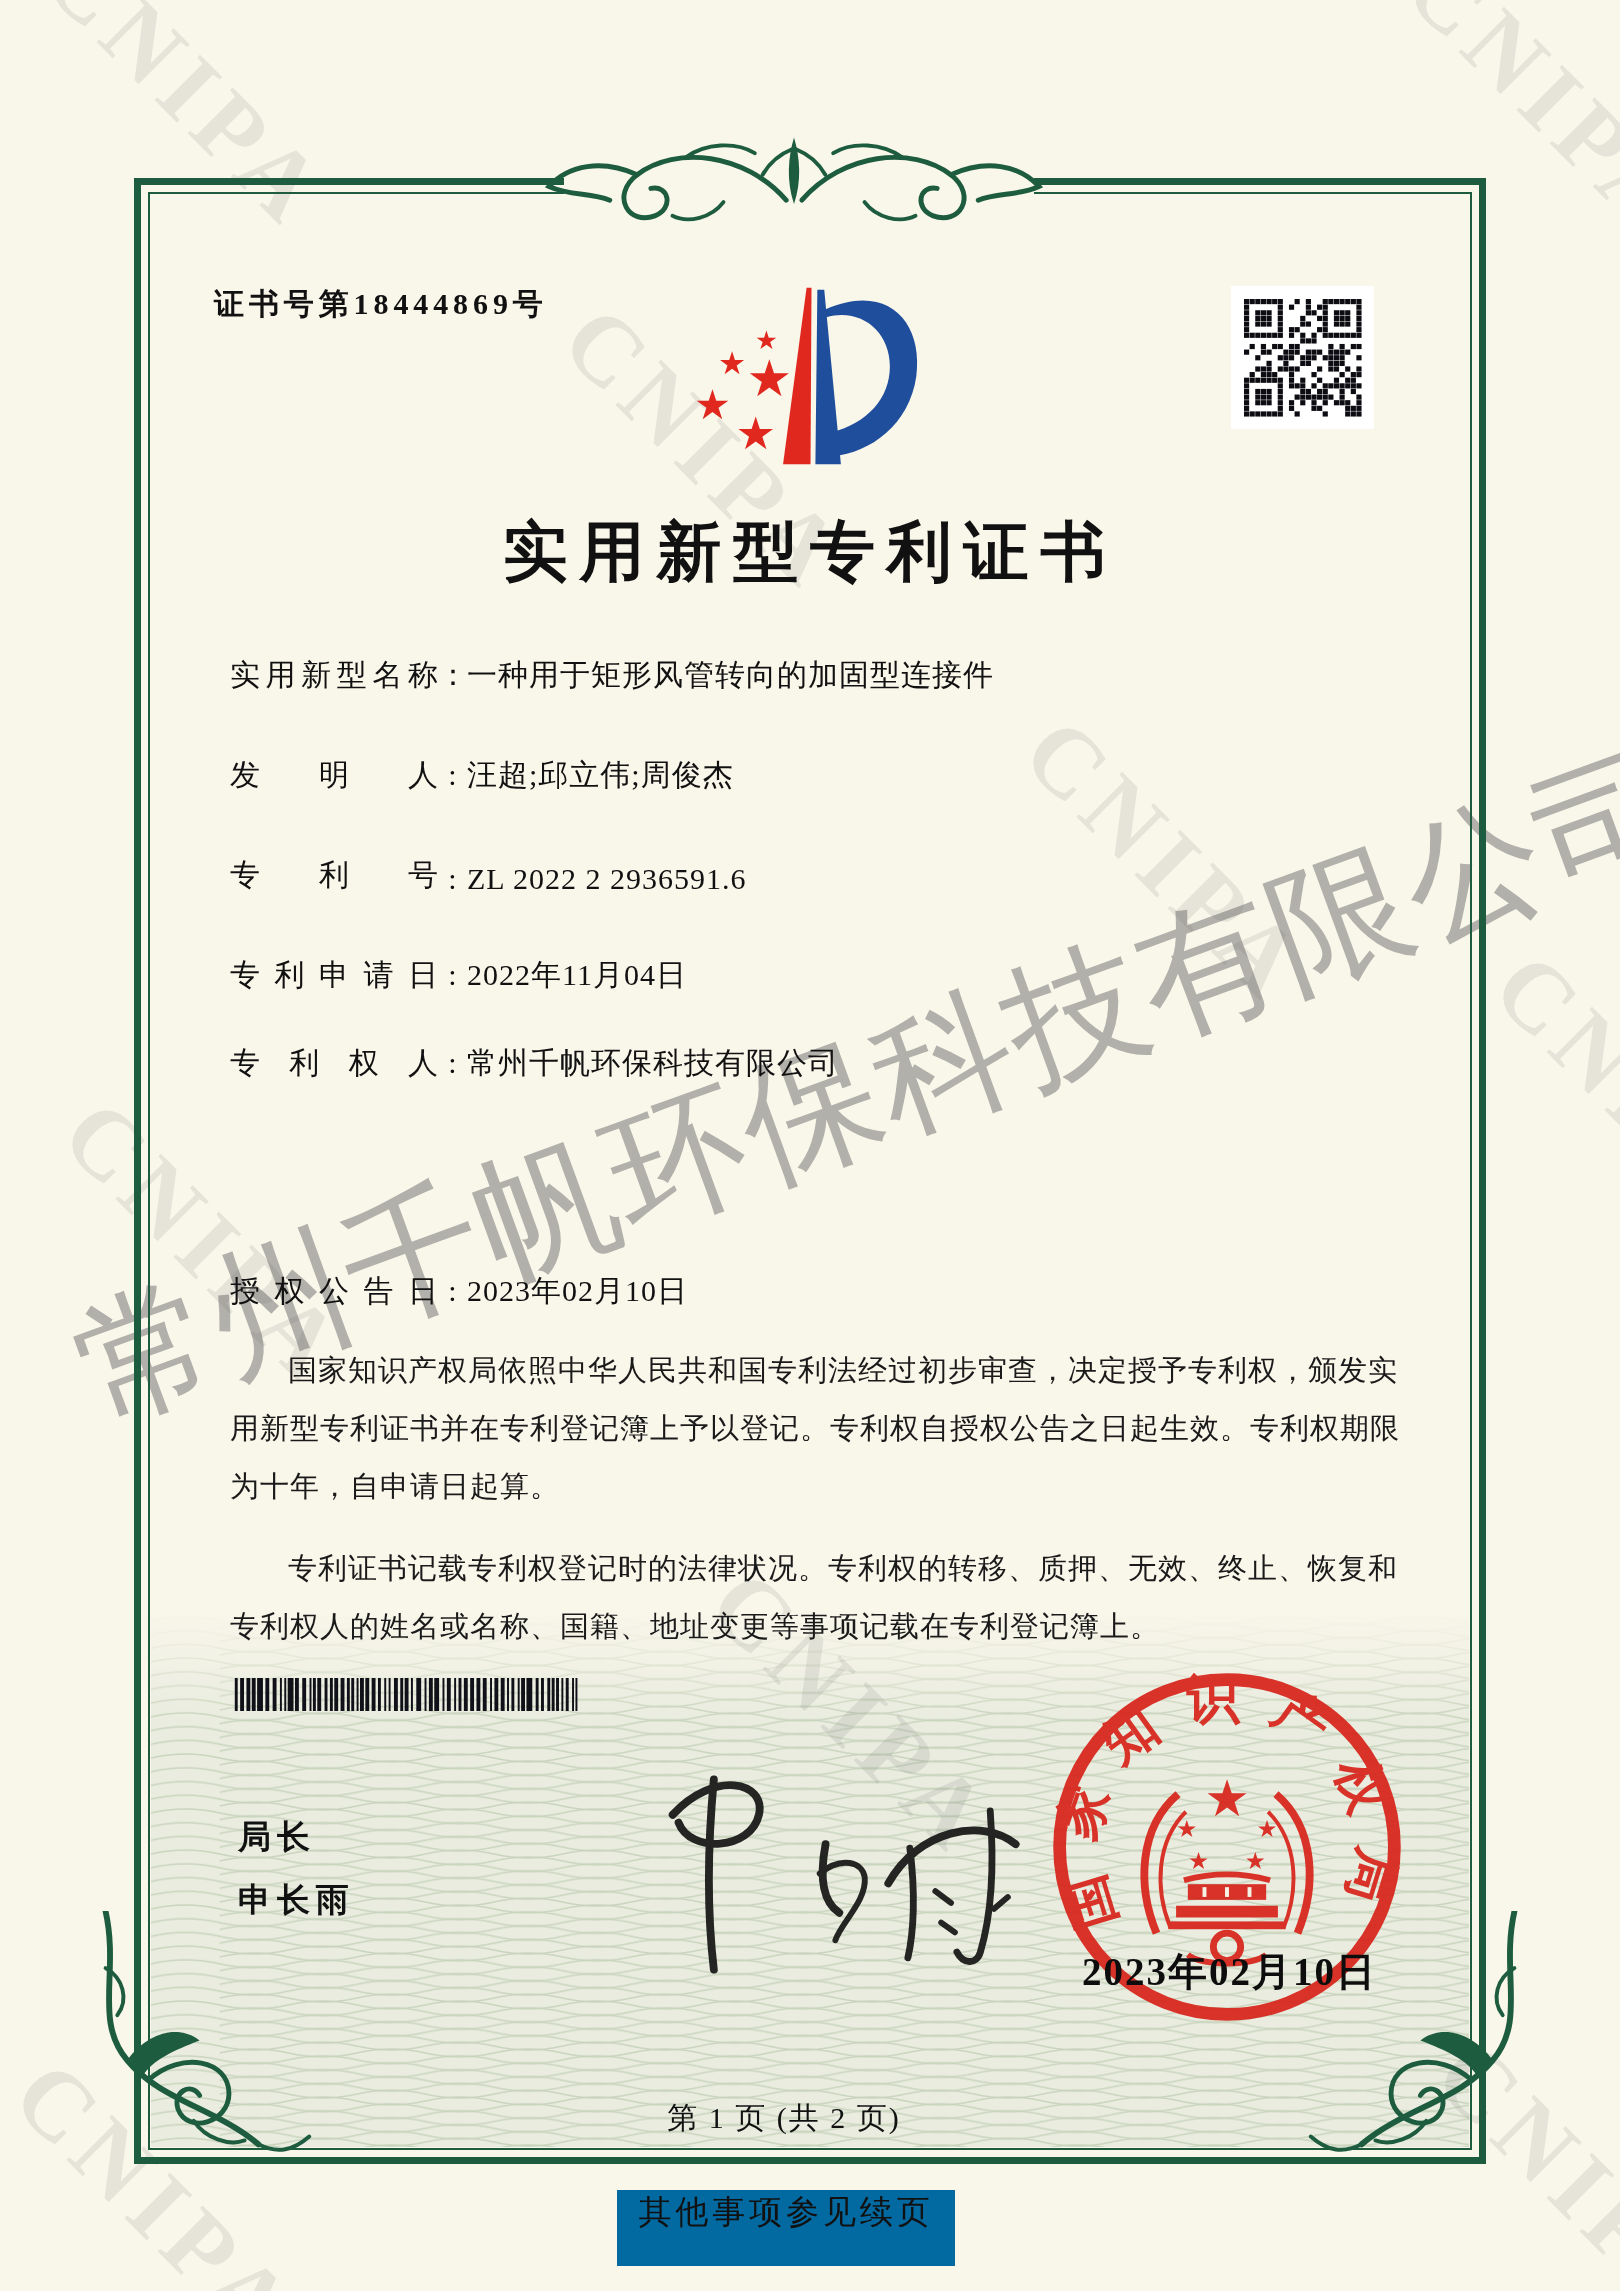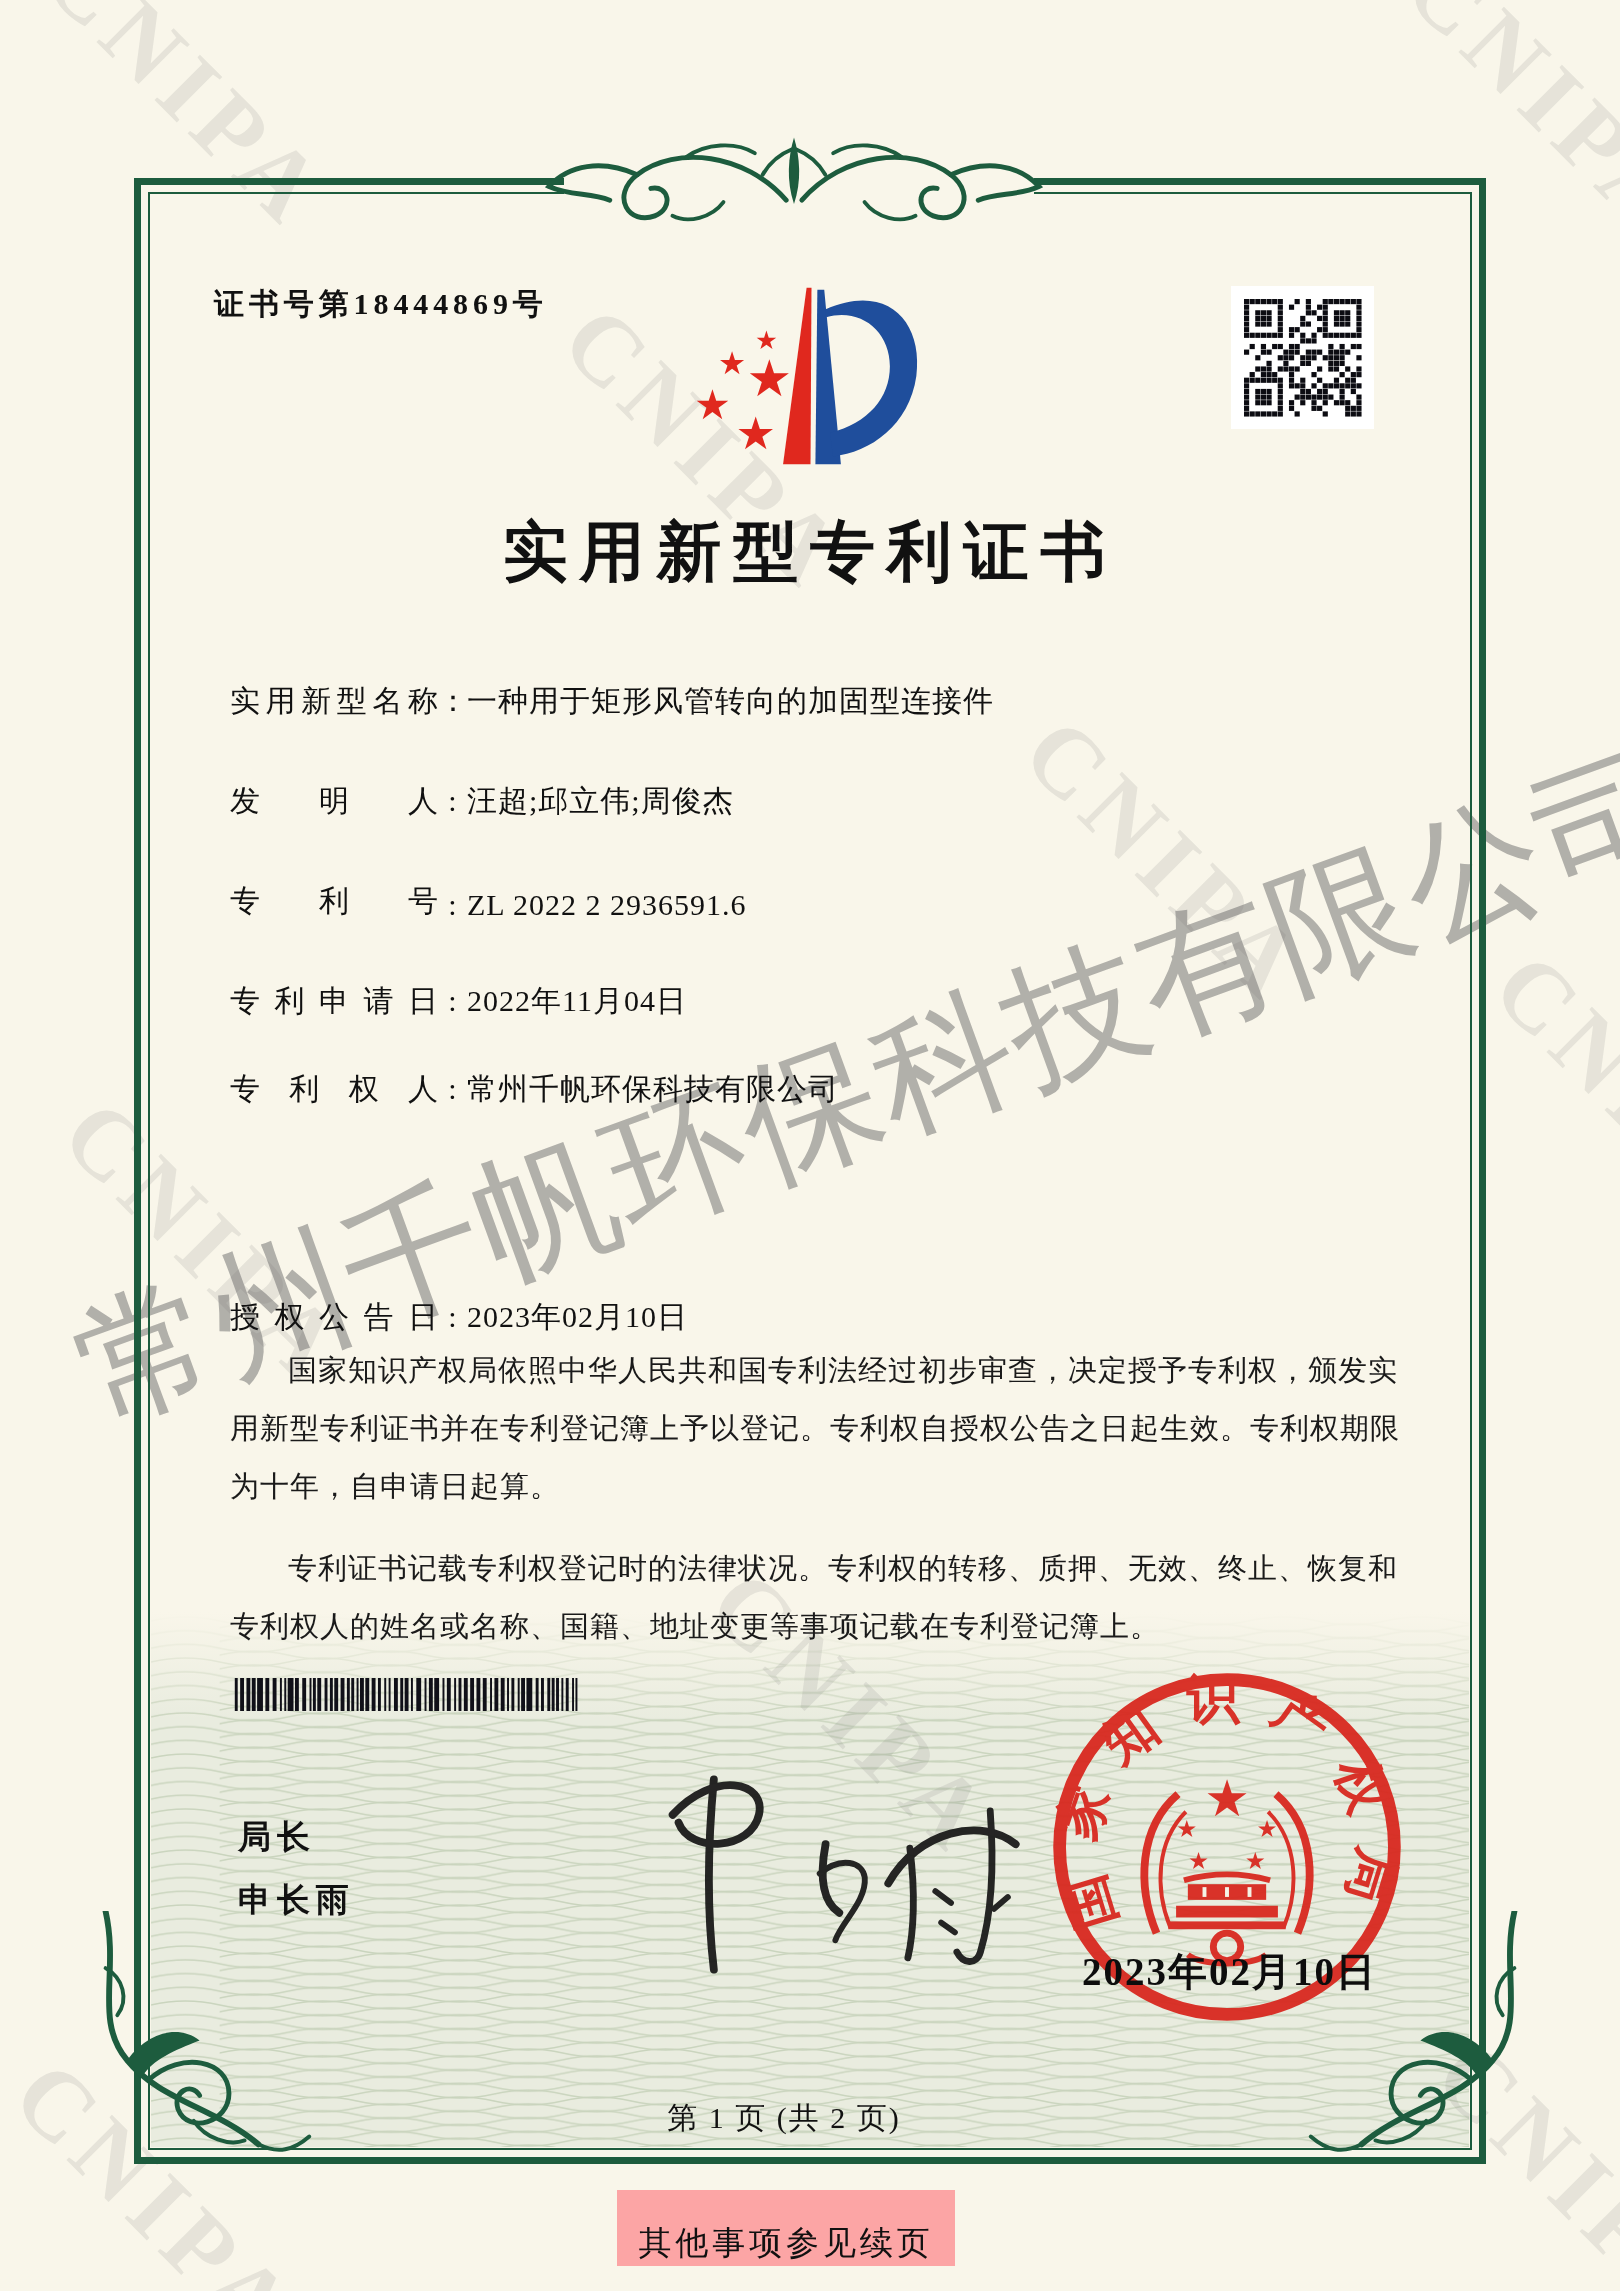--- a/index.html
+++ b/index.html
@@ -34,37 +34,37 @@
 
   
   .content{position:absolute;inset:0;z-index:8;}
   .cert-no{position:absolute;left:214px;top:284px;font-size:30px;letter-spacing:4.9px;font-weight:bold;}
   .logo{position:absolute;left:686px;top:280px;}
   .qr-box{position:absolute;left:1231px;top:286px;width:143px;height:143px;background:#fff;}
   .qr-box svg{position:absolute;left:12.7px;top:12.7px;}
   .doc-title{position:absolute;left:0;width:1620px;top:508px;text-align:center;
     font-size:65px;font-weight:bold;letter-spacing:11.8px;}
   .frow{position:absolute;left:230px;width:1255px;font-size:30px;white-space:nowrap;}
-  .flabel{display:inline-block;width:208px;text-align:justify;text-align-last:justify;vertical-align:bottom;margin-top:26px;}
+  .flabel{display:inline-block;width:208px;text-align:justify;text-align-last:justify;vertical-align:bottom;}
   .fcolon{display:inline-block;width:29px;text-align:center;}
   .fvalue{letter-spacing:1px;}
   .fpair2{position:absolute;left:588px;top:0;}
   .body-text{position:absolute;left:230px;top:1341px;width:1176px;font-size:29px;
     line-height:58px;letter-spacing:1px;color:#1a1a1a;}
   .body-text p{margin:0 0 23.5px 0;text-indent:2em;}
   .barcode{position:absolute;left:233px;top:1678px;}
   .sig-label{position:absolute;left:238px;font-size:33px;font-weight:bold;letter-spacing:5.9px;
     font-family:"Liberation Sans","DejaVu Sans",sans-serif;}
   .sig-draw{position:absolute;left:598px;top:1754px;}
   .seal{position:absolute;left:1041px;top:1661px;}
   .seal-date{position:absolute;left:1068px;top:1945px;width:323px;text-align:center;
     font-size:39px;font-weight:bold;letter-spacing:2px;color:#0d0d0d;}
   .page-foot{position:absolute;left:0;width:1568px;top:2098px;text-align:center;font-size:30px;letter-spacing:2px;}
-  .note-box{position:absolute;left:617px;top:2190px;width:338px;height:76px;background:#fca5a5;
-    display:flex;align-items:flex-end;justify-content:center;z-index:9;}
+  .note-box{position:absolute;left:617px;top:2190px;width:338px;height:76px;background:#0369a1;
+    display:flex;align-items:flex-start;justify-content:center;z-index:9;}
   .note-box span{font-size:33px;letter-spacing:3.9px;}
   svg text.star{font-family:"DejaVu Sans",sans-serif;}
 </style>
 </head>
 <body>
 
 <div class="page">
 
   <svg class="wave-zone" width="1318" height="535" viewBox="0 0 1345 546">
     <defs>

